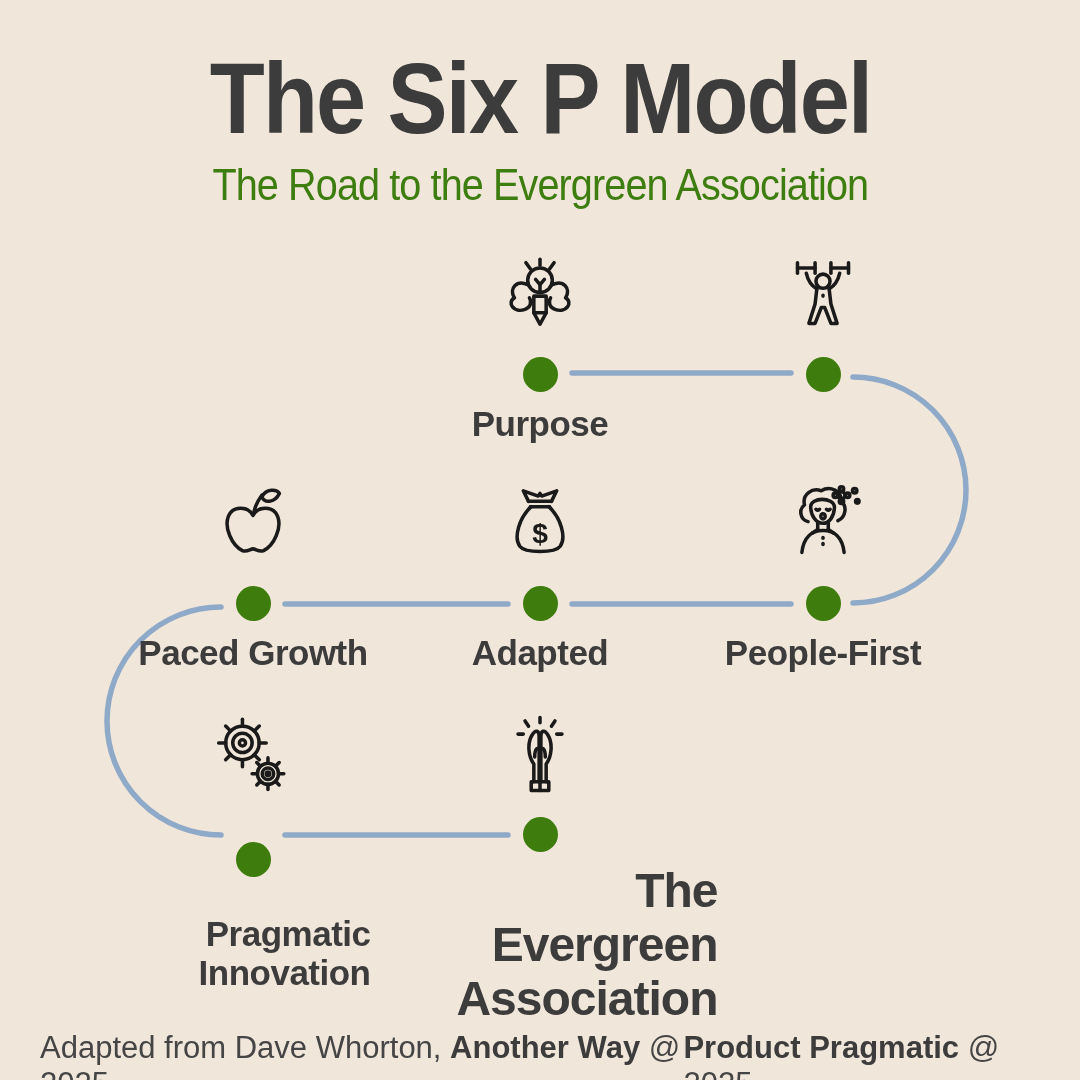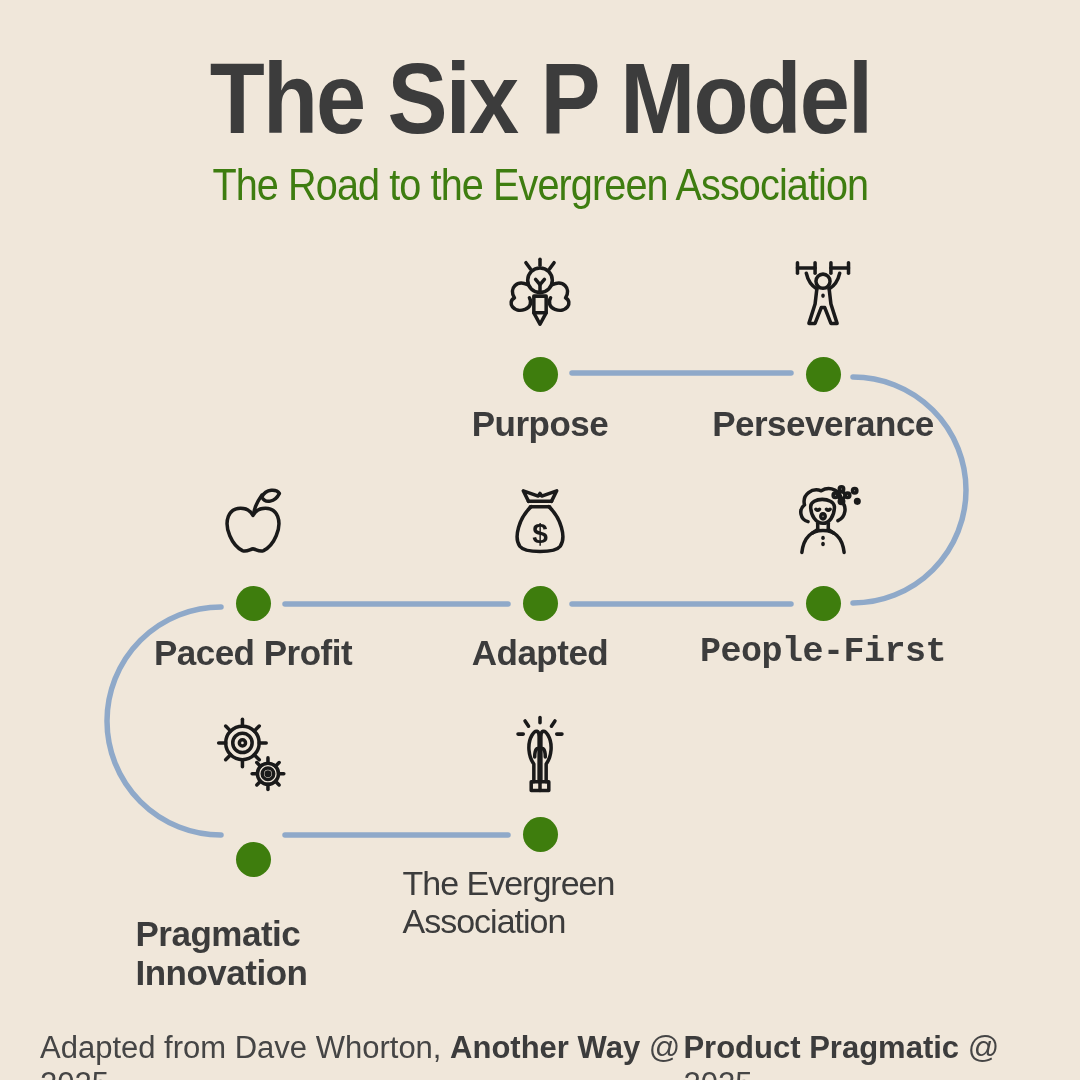--- a/index.html
+++ b/index.html
@@ -21,29 +21,29 @@
   .title{font-size:100px;font-weight:700;line-height:1.0;color:var(--title-text);
          letter-spacing:-2px;display:inline-block;transform:scaleX(.9);}
   .subtitle{margin-top:12px;font-size:44px;font-weight:500;color:var(--accent-green);
          letter-spacing:-1px;}
   .subtitle span{display:inline-block;transform:scaleX(.9);}
 
   .road-svg{position:absolute;left:0;top:0;z-index:0;}
   .road{stroke:var(--road-blue);stroke-width:5.5;fill:none;stroke-linecap:round;}
 
   .node{position:absolute;display:flex;flex-direction:column;align-items:center;
-        width:380px;transform:translateX(-50%);z-index:1;text-align:left;}
+        width:380px;transform:translateX(-50%);z-index:1;text-align:right;}
   .icon svg{display:block;}
   .icon-line{fill:none;stroke:var(--icon-stroke);stroke-width:4;
         stroke-linecap:round;stroke-linejoin:round;}
   .dot{width:35px;height:35px;border-radius:50%;background:var(--dot-green);margin-top:16px;}
   .label{margin-top:12px;font-size:35px;font-weight:600;line-height:1.12;
         color:var(--label-text);letter-spacing:-0.5px;}
   .label-wrap{max-width:235px;}
-  .label-final{max-width:315px;font-weight:400;font-size:34px;transform:translateX(20px);
+  .label-final{max-width:315px;font-weight:700;font-size:48px;transform:translateX(20px);
         letter-spacing:-1px;}
 
   .footer{position:absolute;left:40px;right:44px;top:1030px;display:flex;
         justify-content:space-between;font-size:31px;color:var(--footer-text);}
   .footer b{font-weight:700;color:#3C3C3C;}
 </style>
 </head>
 <body>
 
 <div class="canvas">
@@ -93,50 +93,49 @@
           <path d="M59 11 V23"></path>
           <path d="M79 11 V23"></path>
         <path d="M31 23 C33 32 38 38 43 41"></path>
           <path d="M69 23 C67 32 62 38 57 41"></path>
         <circle cx="50" cy="32" r="8"></circle>
         <path d="M43 41 L41 58 L34 80 H41 L48 62 H52 L59 80 H66 L59 58 L57 41"></path>
         <path d="M50 48 V49"></path>
       </svg>
     </div>
     <div class="dot"></div>
-    <div class="label">Perseverance</div>
   </div>
 
   <div class="node" style="left:253px;top:482px;">
     <div class="icon">
       <svg width="88" height="88" viewBox="0 0 100 100" class="icon-line">
         <path d="M50 38 C44 27 27 27 22 39 C17 52 26 72 38 78 C43 80 47 76 50 76 C53 76 57 80 62 78 C74 72 83 52 78 39 C73 27 56 27 50 38 Z"></path>
         <path d="M51 35 C52 28 55 22 60 15"></path>
         <path d="M60 17 C65 7 77 8 80 13 C75 23 64 25 60 17 Z"></path>
       </svg>
     </div>
     <div class="dot"></div>
-    <div class="label">Paced Profit</div>
+    <div class="label">Paced Growth</div>
   </div>
 
   <div class="node" style="left:540px;top:482px;">
     <div class="icon">
       <svg width="88" height="88" viewBox="0 0 100 100" class="icon-line">
         <path d="M37 22 L31 10 L48 16 L50 13 L52 16 L69 10 L63 22"></path>
         <path d="M37 22 H63"></path>
           <path d="M39 28 H61"></path>
         <path d="M40 28 C26 41 20 63 27 73 C33 81 67 81 73 73 C80 63 74 41 60 28"></path>
         <text x="50" y="69" text-anchor="middle" font-size="32" font-weight="600" font-family="Liberation Sans, sans-serif" fill="#1A1A1A" stroke="none">$</text>
       </svg>
     </div>
     <div class="dot"></div>
     <div class="label">Adapted</div>
   </div>
 
-  <div class="node" style="left:823px;top:482px;font-family:Liberation Mono, monospace;">
+  <div class="node" style="left:823px;top:482px;">
     <div class="icon">
       <svg width="88" height="88" viewBox="0 0 100 100" class="icon-line">
         <path d="M33 45 C24 43 22 31 29 26 C26 14 38 6 48 10 C58 4 72 10 70 22 C78 27 76 40 67 44"></path>
         <path d="M36 28 C36 17 62 17 63 28 C63 39 57 47 50 47 C42 47 36 38 36 28"></path>
         <path d="M42 31 Q44 33 46 31"></path>
           <path d="M54 31 Q56 33 58 31"></path>
         <ellipse cx="50" cy="39" rx="2.5" ry="3"></ellipse>
         <path d="M44 47 V54"></path>
           <path d="M56 47 V54"></path>
         <path d="M26 80 C28 62 38 55 50 55 C62 55 72 62 74 80"></path>

